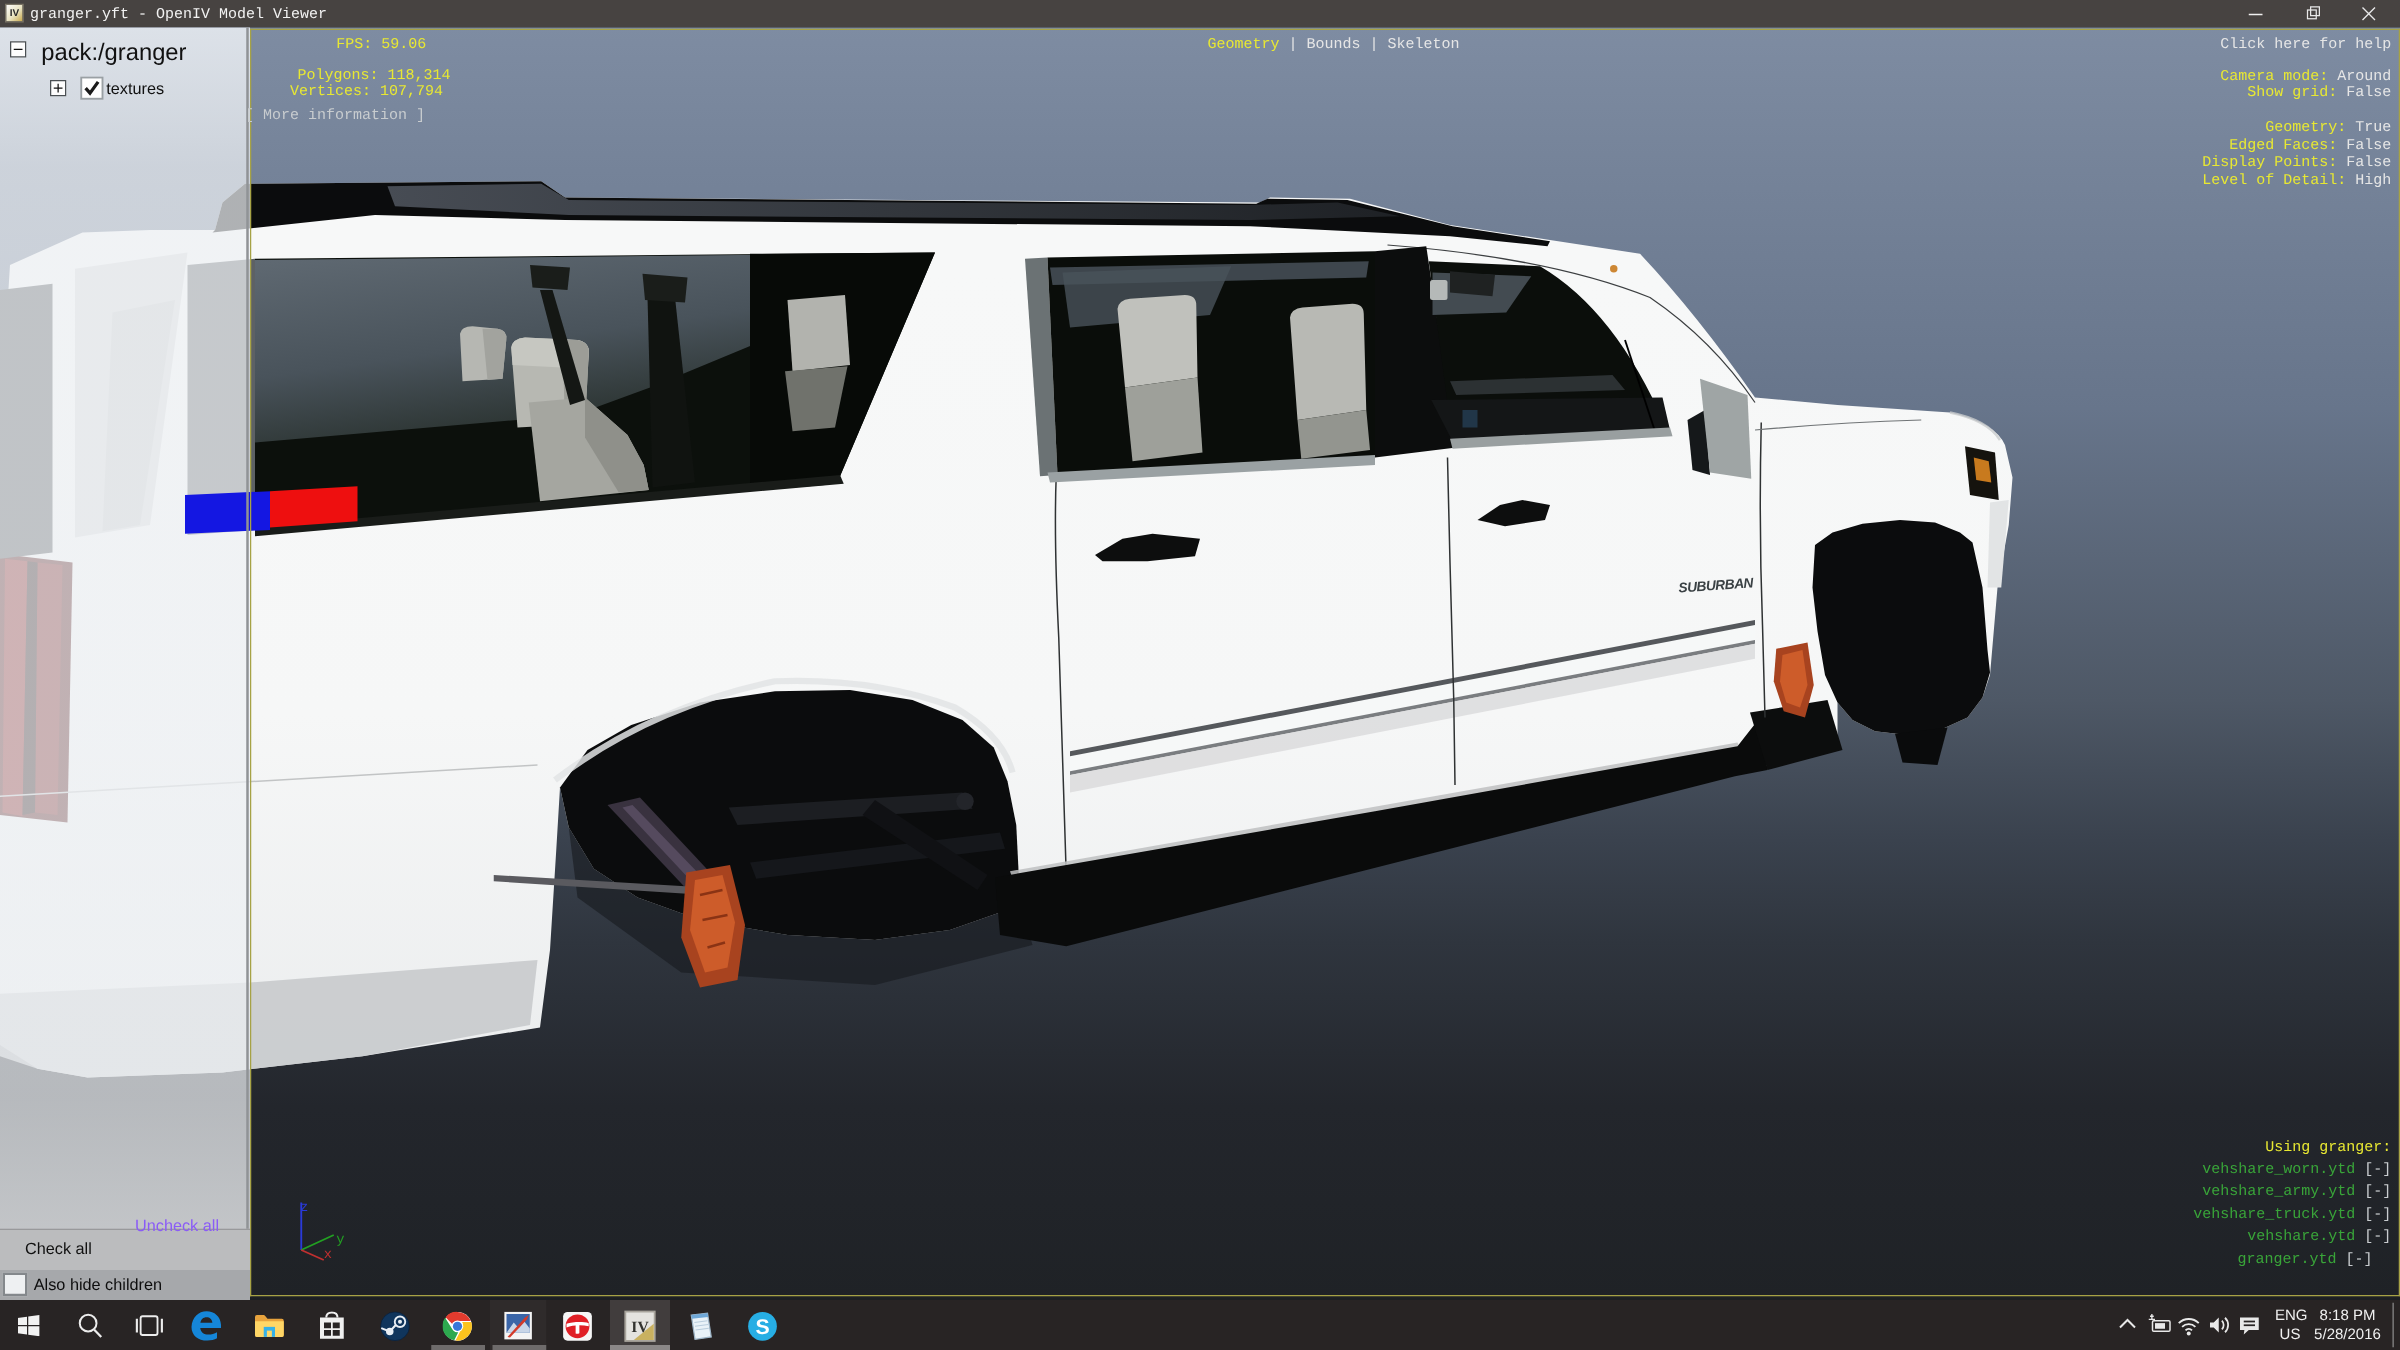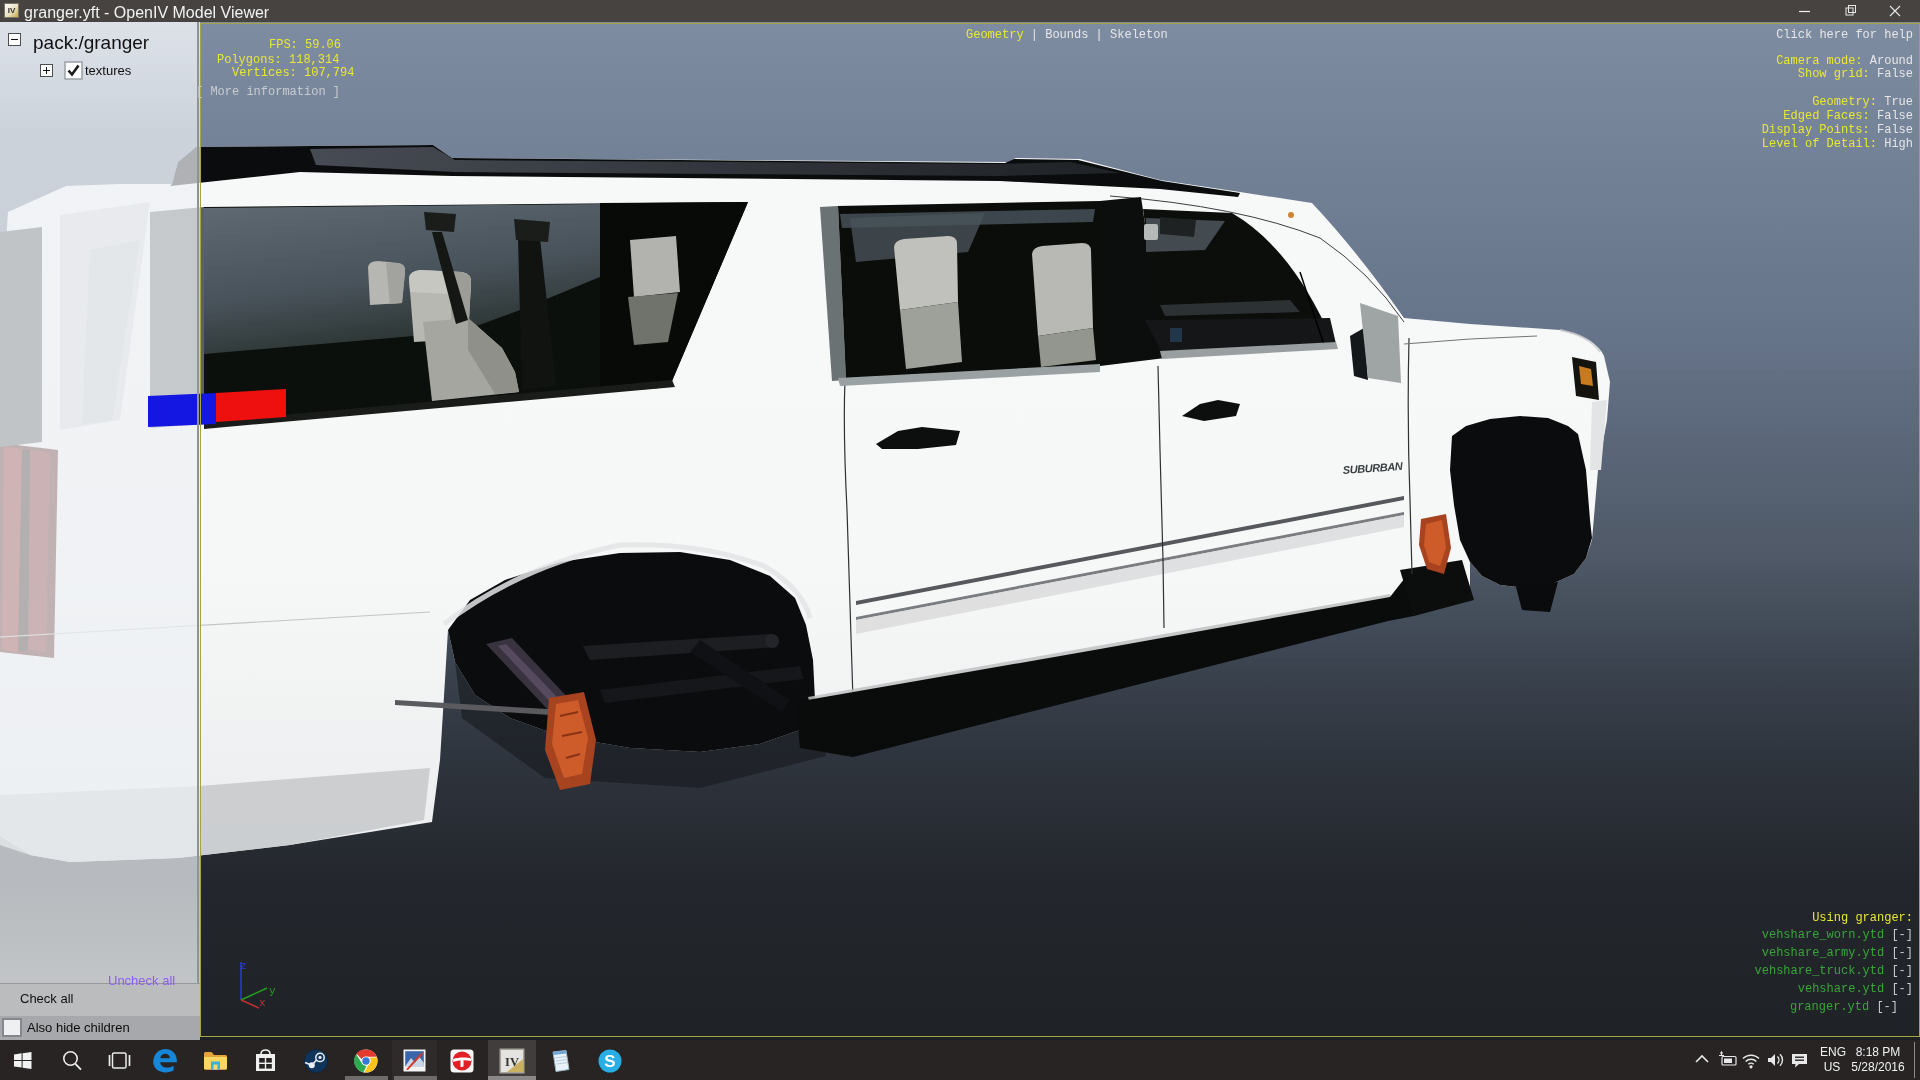--- a/index.html
+++ b/index.html
@@ -1,21 +1,21 @@
 <!DOCTYPE html>
 <html><head>
 <meta charset="utf-8">
 <style>
   html,body{margin:0;padding:0;width:1920px;height:1080px;overflow:hidden;background:#1c1f22;}
   *{box-sizing:border-box;}
   .sans{font-family:"Liberation Sans",sans-serif;}
   .mono{font-family:"Liberation Mono",monospace;font-size:12px;line-height:14px;white-space:pre;}
   .abs{position:absolute;}
   #titlebar{position:absolute;left:0;top:0;width:1920px;height:22px;background:#474341;}
-  #titlebar .title{position:absolute;left:24px;top:4px;font-size:16px;color:#f2f2f2;font-family:Liberation Sans, sans-serif;text-align:right;}
+  #titlebar .title{position:absolute;left:24px;top:4px;font-size:12px;color:#f2f2f2;font-family:Liberation Mono, monospace;text-align:right;}
   #scene{position:absolute;left:0;top:0;}
   .ov{position:absolute;color:#e6e6e6;}
   .yel{color:#e8e832;}
   .wht{color:#e6e6e6;text-align:center;}
   .gry{color:#c8cccf;}
   .grn{color:#39a539;}
   .r{text-align:right;}
   #panel{position:absolute;left:0;top:22px;width:200px;height:1018px;background:linear-gradient(180deg, rgba(244,247,250,0.80) 0%, rgba(238,241,244,0.72) 11%, rgba(237,240,243,0.73) 84%, rgba(243,245,247,0.80) 100%);}
   .tbox{position:absolute;width:13px;height:13px;background:#fdfdfd;border:1px solid #4a4f53;}
   .tbox:before{content:"";position:absolute;left:2px;top:5px;width:7px;height:1px;background:#111;}
@@ -218,22 +218,22 @@
 <div class="sans abs" style="left:108px;top:973px;font-size:13px;color:#8b5cf6;">Uncheck all</div>
 <div class="abs" style="left:0;top:1016px;width:200px;height:24px;background:#a6a8ab;"></div>
 <div class="abs" style="left:2px;top:1018px;width:20px;height:19px;background:#eef0f2;border:2px solid #84888c;"></div>
 <div class="sans abs" style="left:27px;top:1020px;font-size:13px;color:#0d0d0d;">Also hide children</div>
 
 <div class="abs" style="left:200px;top:23px;width:1720px;height:1px;background:#a6a245;"></div>
 <div class="abs" style="left:200px;top:23px;width:1px;height:1014px;background:#a6a245;"></div>
 <div class="abs" style="left:1919px;top:23px;width:1px;height:1014px;background:#a6a245;"></div>
 <div class="abs" style="left:200px;top:1036px;width:1720px;height:1px;background:#a6a245;"></div>
 
-<div class="mono ov yel" style="left:269px;top:28px;margin-top:10px;">FPS: 59.06</div>
-<div class="mono ov yel" style="left:217px;top:53px;">Polygons: 118,314</div>
+<div class="mono ov yel" style="left:269px;top:28px;">FPS: 59.06</div>
+<div class="mono ov yel" style="left:238px;top:53px;">Polygons: 118,314</div>
 <div class="mono ov yel" style="left:232px;top:66px;">Vertices: 107,794</div>
 <div class="mono ov gry" style="left:196px;top:85px;">[ More information ]</div>
 <div class="mono ov" style="left:966px;top:28px;"><span class="yel">Geometry</span><span class="wht"> | Bounds | Skeleton</span></div>
 <div class="mono ov wht r" style="right:7px;top:28px;">Click here for help</div>
 <div class="mono ov r" style="right:7px;top:54px;"><span class="yel">Camera mode:</span><span class="wht"> Around</span></div>
 <div class="mono ov r" style="right:7px;top:67px;"><span class="yel">Show grid:</span><span class="wht"> False</span></div>
 <div class="mono ov r" style="right:7px;top:95px;"><span class="yel">Geometry:</span><span class="wht"> True</span></div>
 <div class="mono ov r" style="right:7px;top:109px;"><span class="yel">Edged Faces:</span><span class="wht"> False</span></div>
 <div class="mono ov r" style="right:7px;top:123px;"><span class="yel">Display Points:</span><span class="wht"> False</span></div>
 <div class="mono ov r" style="right:7px;top:137px;"><span class="yel">Level of Detail:</span><span class="wht"> High</span></div>

